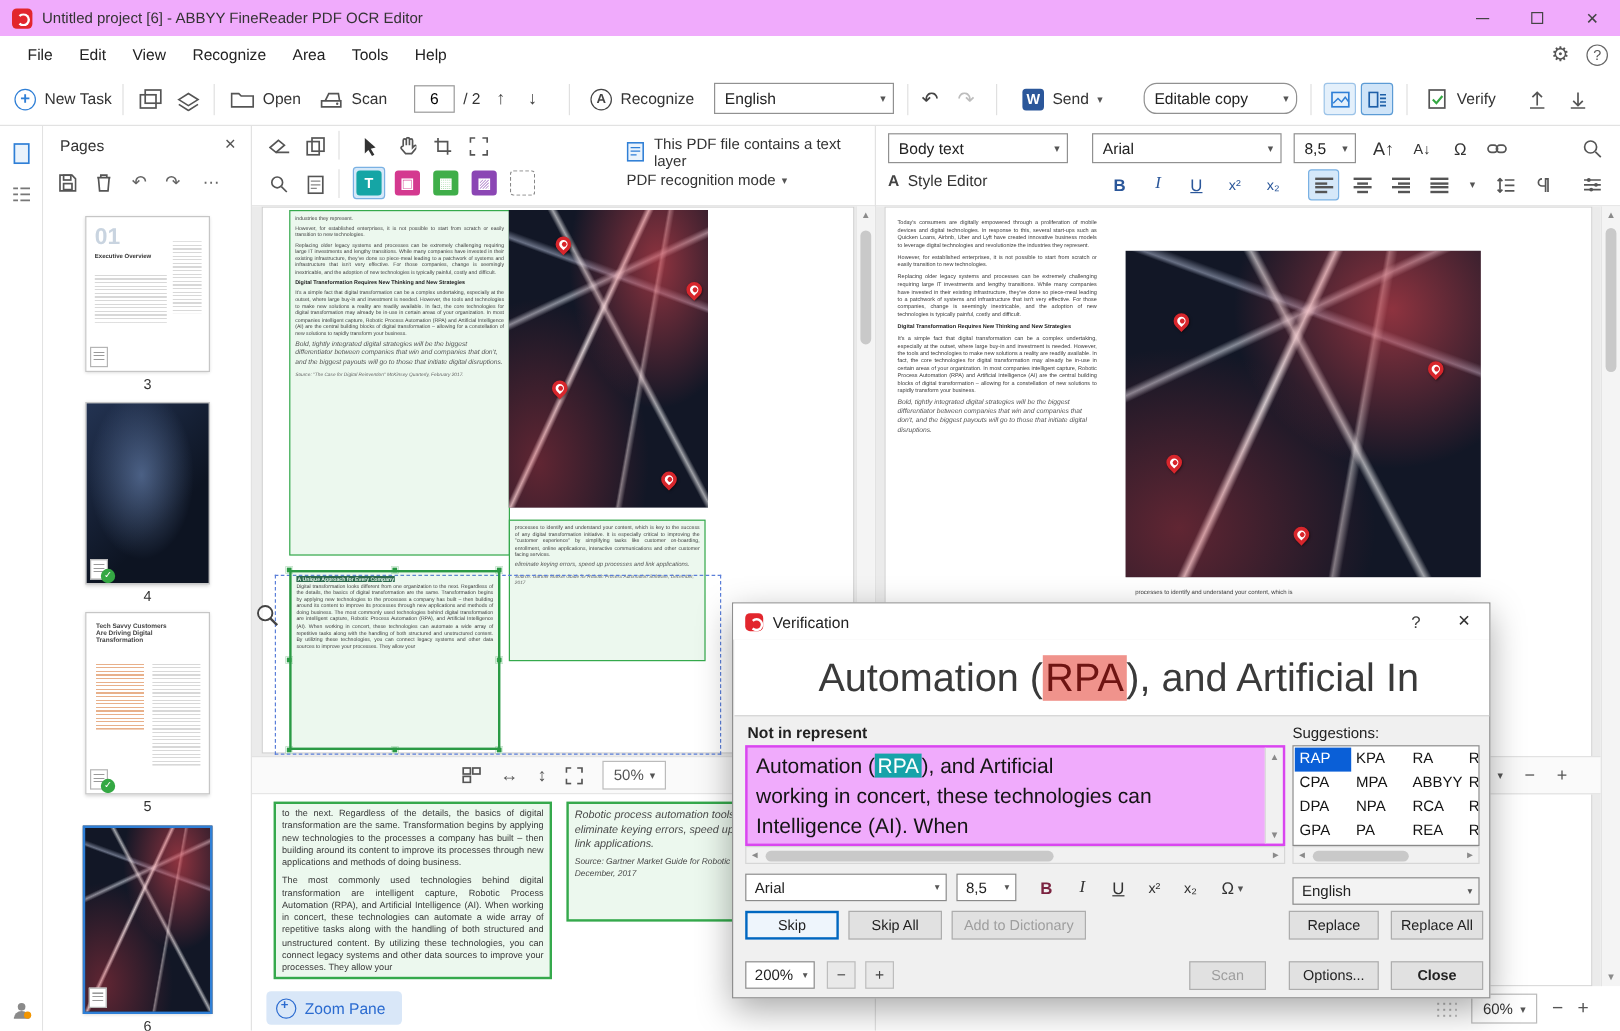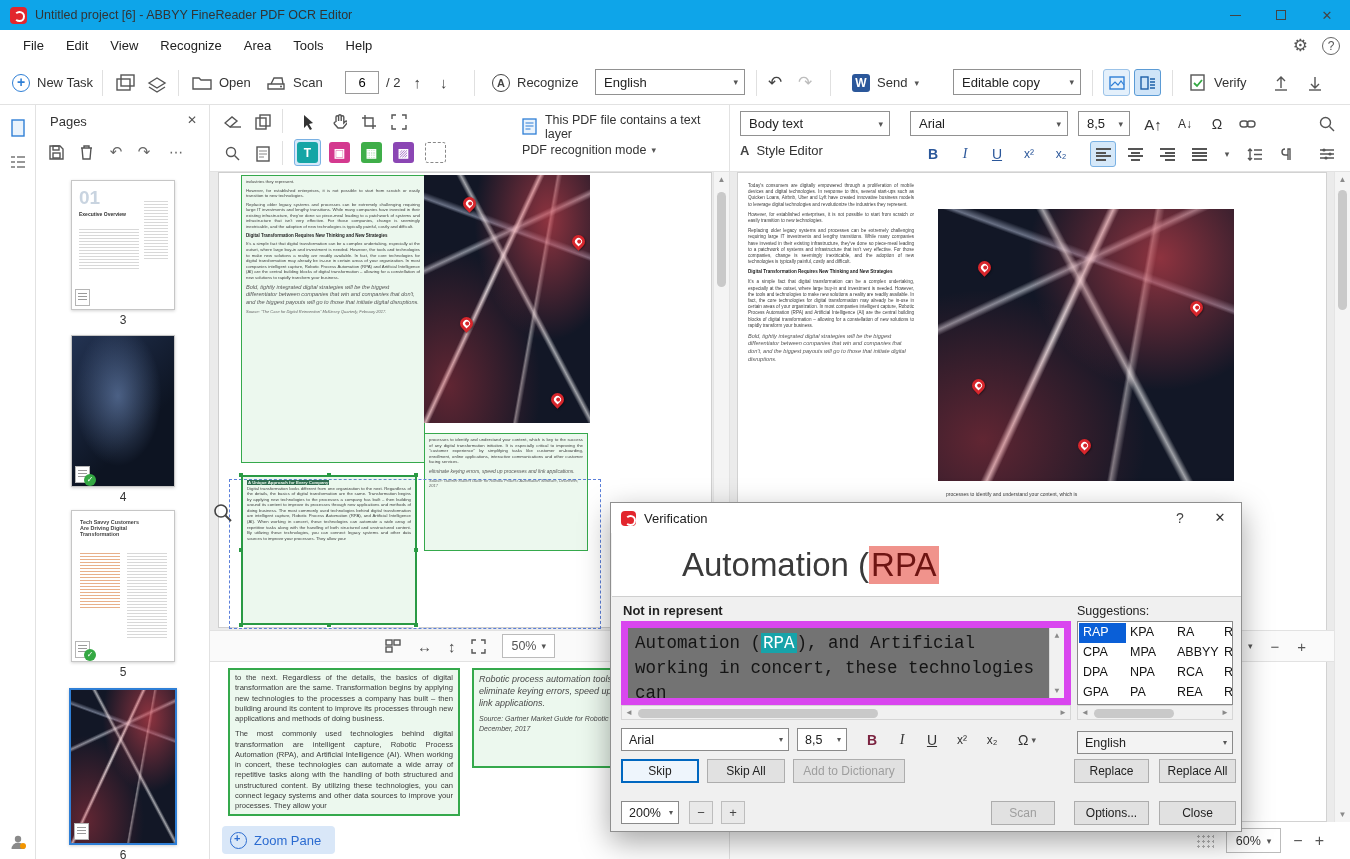--- a/index.html
+++ b/index.html
@@ -1,20 +1,20 @@
 <!DOCTYPE html>
 <html><head>
 <meta charset="utf-8">
 <style>
   * { margin:0; padding:0; box-sizing:border-box; }
   html,body { width:1350px; height:859px; }
   body { position:relative; font-family:"Liberation Sans",sans-serif; background:#fff; overflow:hidden; color:#222; }
 
   
-  #titlebar { position:absolute; left:0; top:0; width:1350px; height:30px; background:#0ea5e9; display:flex; align-items:center; }
+  #titlebar { position:absolute; left:0; top:0; width:1350px; height:30px; background:#f0abfc; display:flex; align-items:center; }
   .logo { width:17px; height:17px; background:#e2262d; border-radius:4px; margin:0 8px 0 10px; position:relative; flex:0 0 auto; }
   .logo::after { content:""; position:absolute; left:4px; top:4px; width:7px; height:7px; border:2px solid #fff; border-radius:50%; border-left-color:transparent; }
   #title-text { font-size:12.5px; color:#333; }
   .wincontrols { position:absolute; right:0; top:0; height:30px; display:flex; }
   .winbtn { width:46px; height:30px; display:flex; align-items:center; justify-content:center; color:#444; font-size:13px; }
   .winbtn .sq { width:10px; height:10px; border:1px solid #444; display:block; }
   .winbtn .ln { width:11px; height:1px; background:#444; display:block; }
 
   
   #menubar { position:absolute; left:0; top:30px; width:1350px; height:31px; display:flex; align-items:center; padding-left:12px; }
@@ -122,21 +122,21 @@
   
   #dialog { position:absolute; left:610px; top:502px; width:632px; height:330px; background:#f0f0f0; border:1px solid #8f8f8f; box-shadow:0 10px 28px rgba(0,0,0,.35); z-index:100; }
   #dlg-title { position:absolute; left:0; top:0; width:100%; height:30px; background:#fff; display:flex; align-items:center; }
   #dlg-title .t { font-size:13px; color:#222; }
   #dlg-help { position:absolute; right:52px; top:7px; font-size:14px; color:#444; width:18px; text-align:center; }
   #dlg-close { position:absolute; right:12px; top:7px; font-size:13px; color:#333; width:18px; text-align:center; }
   #dlg-preview { position:absolute; left:1px; top:30px; width:629px; height:64px; background:#fff; border-bottom:1px solid #cfcfcf; display:flex; align-items:center; padding-left:70px; font-size:33px; color:#3a3a3a; white-space:nowrap; overflow:hidden; }
   .hl-red { background:#f0938c; color:#6e1412; padding:0 2px; }
   .hl-teal { background:#17a3a9; color:#fff; padding:0 2px; }
   .dlg-label { position:absolute; font-size:12.5px; color:#222; }
-  #ctx-box { position:absolute; left:10px; top:118px; width:450px; height:84px; background:#737373; border:7px solid #d946ef; font-size:17.5px; color:#141414; padding:3px 20px 3px 7px; line-height:25px; overflow:hidden;font-family:Liberation Mono, monospace; }
+  #ctx-box { position:absolute; left:10px; top:118px; width:450px; height:84px; background:#f0abfc; border:2px solid #d946ef; font-size:17.5px; color:#141414; padding:3px 20px 3px 7px; line-height:25px; overflow:hidden; }
   #ctx-vscroll { position:absolute; right:0; top:0; bottom:0; width:15px; background:#f1f1f1; border-left:1px solid #dcdcdc; }
   #sugg-box { position:absolute; left:466px; top:118px; width:156px; height:84px; background:#fff; border:1px solid #8a8a8a; overflow:hidden; display:grid; grid-template-columns:repeat(4,47px); grid-auto-rows:20px; align-content:start; padding:1px; }
   .sgcell { font-size:12.5px; color:#141414; padding:2px 0 0 4px; white-space:nowrap; overflow:hidden; }
   .sgcell.sel { background:#0a5fd7; color:#fff; }
   .dcombo { position:absolute; height:23px; border:1px solid #8a8a8a; background:#fff; display:flex; align-items:center; font-size:12.5px; color:#222; padding:0 18px 0 7px; }
   .dcombo .cv { position:absolute; right:5px; font-size:8px; color:#555; }
   .dfmt { position:absolute; top:225px; width:26px; height:23px; display:flex; align-items:center; justify-content:center; font-size:14px; color:#333; }
   .dbtn { position:absolute; height:24px; background:#e1e1e1; border:1px solid #adadad; font-size:12px; color:#222; display:flex; align-items:center; justify-content:center; }
   .dbtn.primary { background:#eef5fc; border:2px solid #0067c0; }
   .dbtn.disabled { color:#9e9e9e; }
@@ -225,21 +225,21 @@
   </div>
   <div class="tdiv" style="left:756px;"></div>
   <div class="tbar-item" style="left:768px;color:#444;font-size:17px;">↶</div>
   <div class="tbar-item" style="left:798px;color:#bdbdbd;font-size:17px;">↷</div>
   <div class="tdiv" style="left:830px;"></div>
   <div class="tbar-item" style="left:852px;">
     <span class="wicon">W</span>
     <span>Send</span>
     <span class="caret">▾</span>
   </div>
-  <div class="combo" style="position:absolute;left:953px;top:8px;width:128px;">
+  <div class="combo" style="position:absolute;left:953px;top:8px;width:128px;border-radius:11px;">
     <span>Editable copy</span>
     <span class="cv">▾</span>
   </div>
   <div class="tdiv" style="left:1092px;"></div>
   <div class="toggle on1" style="position:absolute;left:1103px;top:8px;">
     <svg class="icn" width="16" height="14">
         <rect x="1" y="1" width="14" height="12" style="stroke:#2f7fd6;fill:none;stroke-width:1.4"></rect>
         <path d="M2 10 l4-4 3 3 3-4 3 4" style="stroke:#2f7fd6;fill:none;stroke-width:1.2"></path>
       </svg>
   </div>
@@ -666,20 +666,21 @@
   <div id="dlg-title">
     <span class="logo" style="width:15px;height:15px;"></span>
     <span class="t">Verification</span>
     <span id="dlg-help">?</span>
     <span id="dlg-close">✕</span>
   </div>
 
   <div id="dlg-preview">
     <span>Automation (</span>
       <span class="hl-red">RPA</span>
+      <span>), and Artificial In</span>
   </div>
 
   <span class="dlg-label" style="left:12px;top:100px;font-weight:bold;font-size:13px;">Not in represent</span>
   <span class="dlg-label" style="left:466px;top:101px;">Suggestions:</span>
 
   <div id="ctx-box">
     <div><span>Automation (</span><span class="hl-teal">RPA</span><span>), and Artificial</span></div>
     <div>working in concert, these technologies can</div>
     <div>Intelligence (AI). When</div>
     <div id="ctx-vscroll">
@@ -747,14 +748,14 @@
   <div class="dbtn" style="left:548px;top:256px;width:77px;">Replace All</div>
 
   <div class="dcombo" style="left:10px;top:298px;width:58px;">
     <span>200%</span>
     <span class="cv">▾</span>
   </div>
   <span class="flatbtn" style="left:78px;">−</span>
   <span class="flatbtn" style="left:110px;">+</span>
   <div class="dbtn disabled" style="left:380px;top:298px;width:64px;">Scan</div>
   <div class="dbtn" style="left:463px;top:298px;width:75px;">Options...</div>
-  <div class="dbtn" style="left:548px;top:298px;width:77px;">Close</div>
+  <div class="dbtn" style="left:548px;top:298px;width:77px;font-weight:bold;">Close</div>
 </div>
 
 </body></html>

